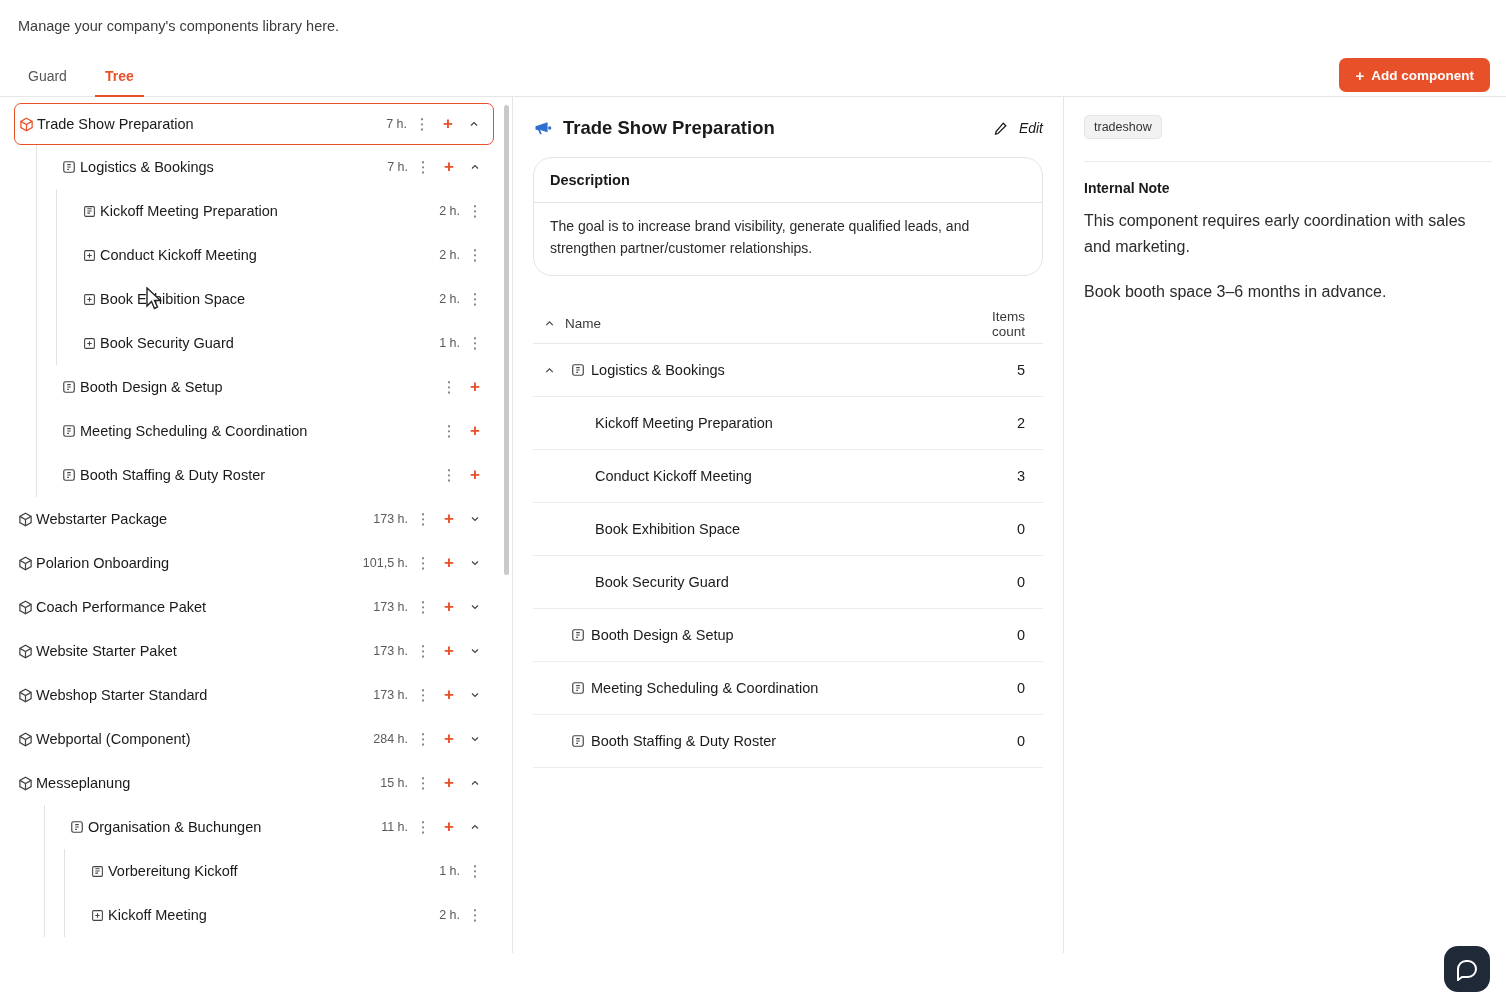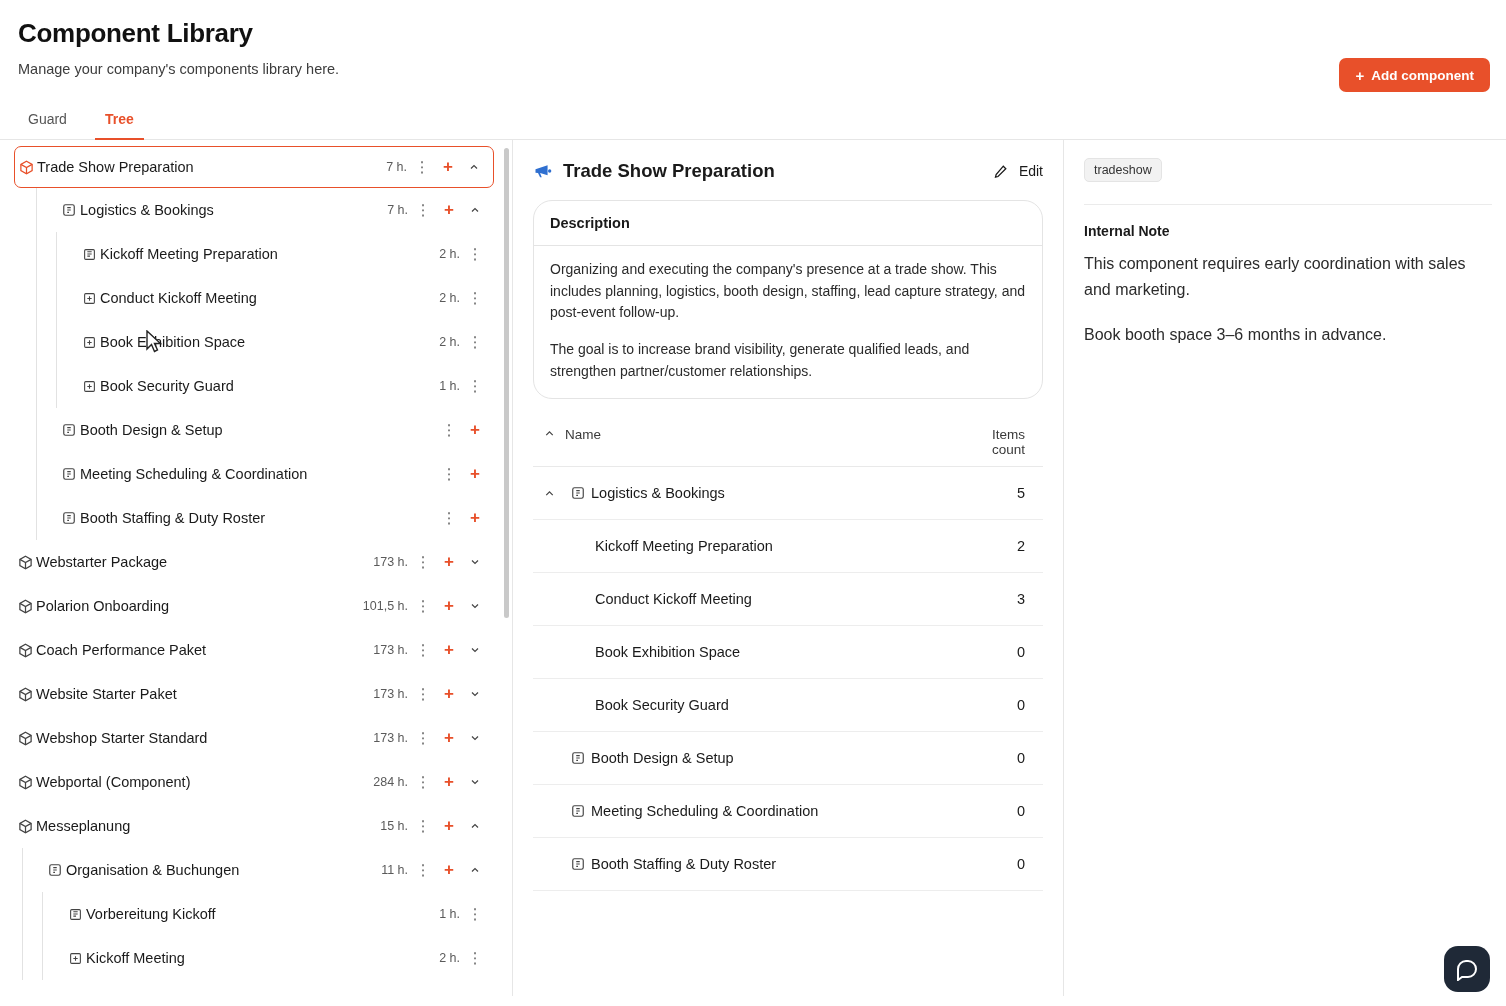--- a/index.html
+++ b/index.html
@@ -93,37 +93,37 @@
     position: absolute; right: 3px; top: 8px; width: 5px; height: 470px;
     background: #c9c9c9; border-radius: 3px;
   }
   .cursor-arrow { position: absolute; left: 145px; top: 190px; pointer-events: none; }
 
   
   .detail-head { display: flex; align-items: center; gap: 10px; margin: 2px 0 18px 0; }
   .detail-title { font-size: 18.5px; font-weight: bold; }
   .edit-btn {
     margin-left: auto; display: flex; align-items: flex-end; gap: 11px;
-    font-size: 14px; color: #1a1a1a; cursor: pointer;
+    font-size: 14px; color: #1a1a1a; cursor: pointer; font-style: italic;
   }
   .desc-card { border: 1px solid #e4e4e4; border-radius: 19px; overflow: hidden; }
   .desc-card-head {
     padding: 14px 16px; font-size: 14.5px; font-weight: bold;
     border-bottom: 1px solid #e4e4e4;
   }
   .desc-card-body { padding: 13px 16px 16px 16px; }
   .desc-card-body p {
     margin: 0 0 15px 0; font-size: 14px; line-height: 1.55; color: #2b2b2b;
   }
   .desc-card-body p:last-child { margin-bottom: 0; }
 
   
   .items-table { margin-top: 28px; }
   .it-head {
-    display: flex; height: 40px;
+    display: flex; align-items: center; height: 40px;
     border-bottom: 1px solid #e9e9e9; font-size: 13.5px; color: #3a3a3a;
   }
   .it-row {
     display: flex; align-items: center; height: 53px;
     border-bottom: 1px solid #ededed; font-size: 14.5px;
   }
   .it-chev { width: 32px; display: flex; justify-content: center; color: #555; font-size: 11px; }
   .it-icon { width: 26px; display: flex; justify-content: center; }
   .it-name { flex: 1; }
   .it-count { width: 64px; text-align: right; padding-right: 18px; font-size: 14.5px; }
@@ -147,21 +147,20 @@
     align-items: center; justify-content: center; cursor: pointer;
   }
   svg { display: block; }
 </style>
 </head>
 <body>
 
 <div class="page">
 
   <div class="header">
-    <h1 class="page-title">Component Library</h1>
     <p class="page-subtitle">Manage your company's components library here.</p>
   </div>
 
   <button class="add-btn">
     <span class="plus">+</span>
     <span>Add component</span>
   </button>
 
   <div class="tabs">
     <button class="tab">Guard</button>
@@ -428,21 +427,21 @@
           <span class="tree-hours">15 h.</span>
           <span class="ctrl dots">⋮</span>
           <span class="ctrl plus">+</span>
           <span class="ctrl chev">
             <svg width="12" height="12" viewBox="0 0 24 24" fill="none" stroke="#444" stroke-width="2.4">
                 <path d="M18 15l-6-6-6 6"></path>
               </svg>
           </span>
         </div>
 
-        <div class="tree-group" style="margin-left:8px">
+        <div class="tree-group" style="margin-left:30px">
           <div class="guide"></div>
 
           <div class="tree-row indent-1">
             <span class="icon-box">
               <svg width="14" height="14" viewBox="0 0 24 24" fill="none" stroke="#444" stroke-width="2">
                   <rect x="3" y="3" width="18" height="18" rx="3"></rect>
                   <path d="M9 8h6M9 12h6M9 16h3"></path>
                 </svg>
             </span>
             <span class="tree-label">Organisation &amp; Buchungen</span>
@@ -510,21 +509,20 @@
                 <path d="M16.5 3.5l4 4L8 20l-4 1 1-4z"></path>
               </svg>
           </span>
           <span>Edit</span>
         </span>
       </div>
 
       <div class="desc-card">
         <div class="desc-card-head">Description</div>
         <div class="desc-card-body">
-          <p>Organizing and executing the company's presence at a trade show. This includes planning, logistics, booth design, staffing, lead capture strategy, and post-event follow-up.</p>
           <p>The goal is to increase brand visibility, generate qualified leads, and strengthen partner/customer relationships.</p>
         </div>
       </div>
 
       <div class="items-table">
         <div class="it-head">
           <span class="it-chev">
             <svg width="13" height="13" viewBox="0 0 24 24" fill="none" stroke="#444" stroke-width="2.2">
                 <path d="M18 15l-6-6-6 6"></path>
               </svg>

